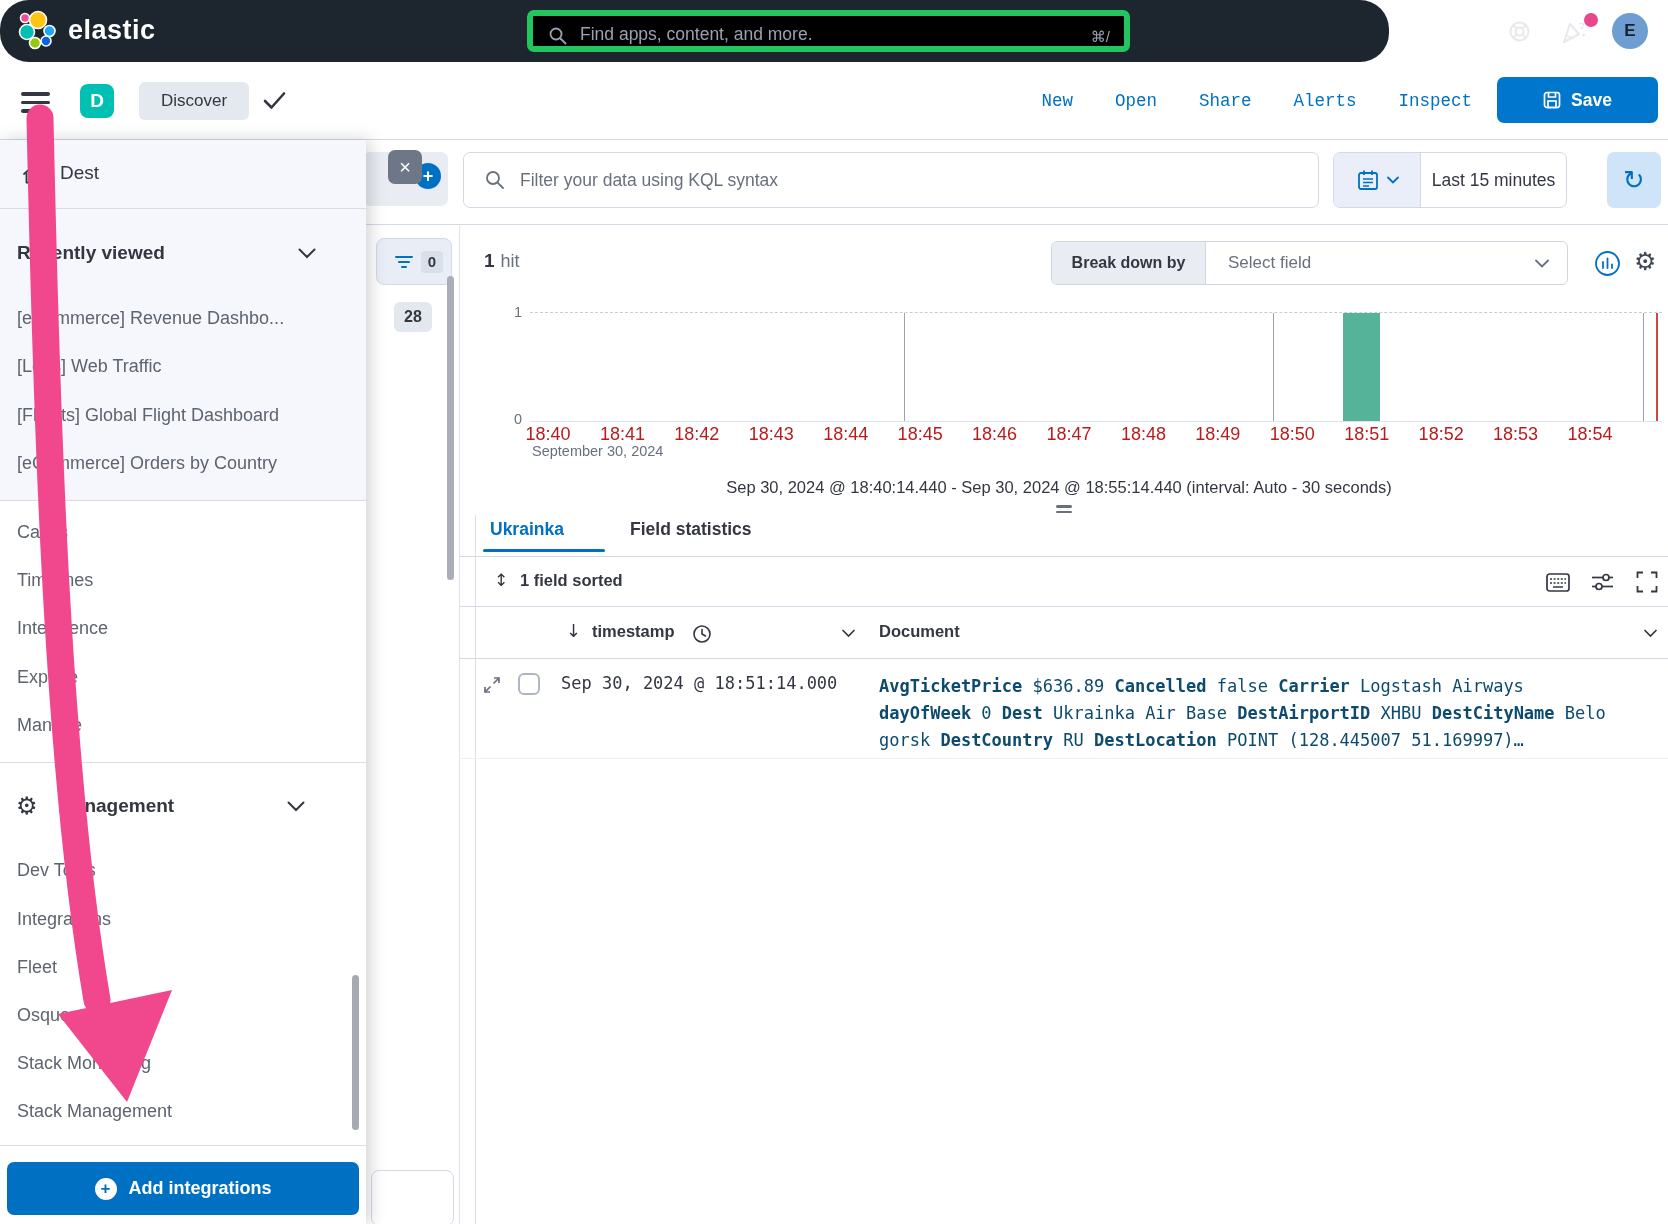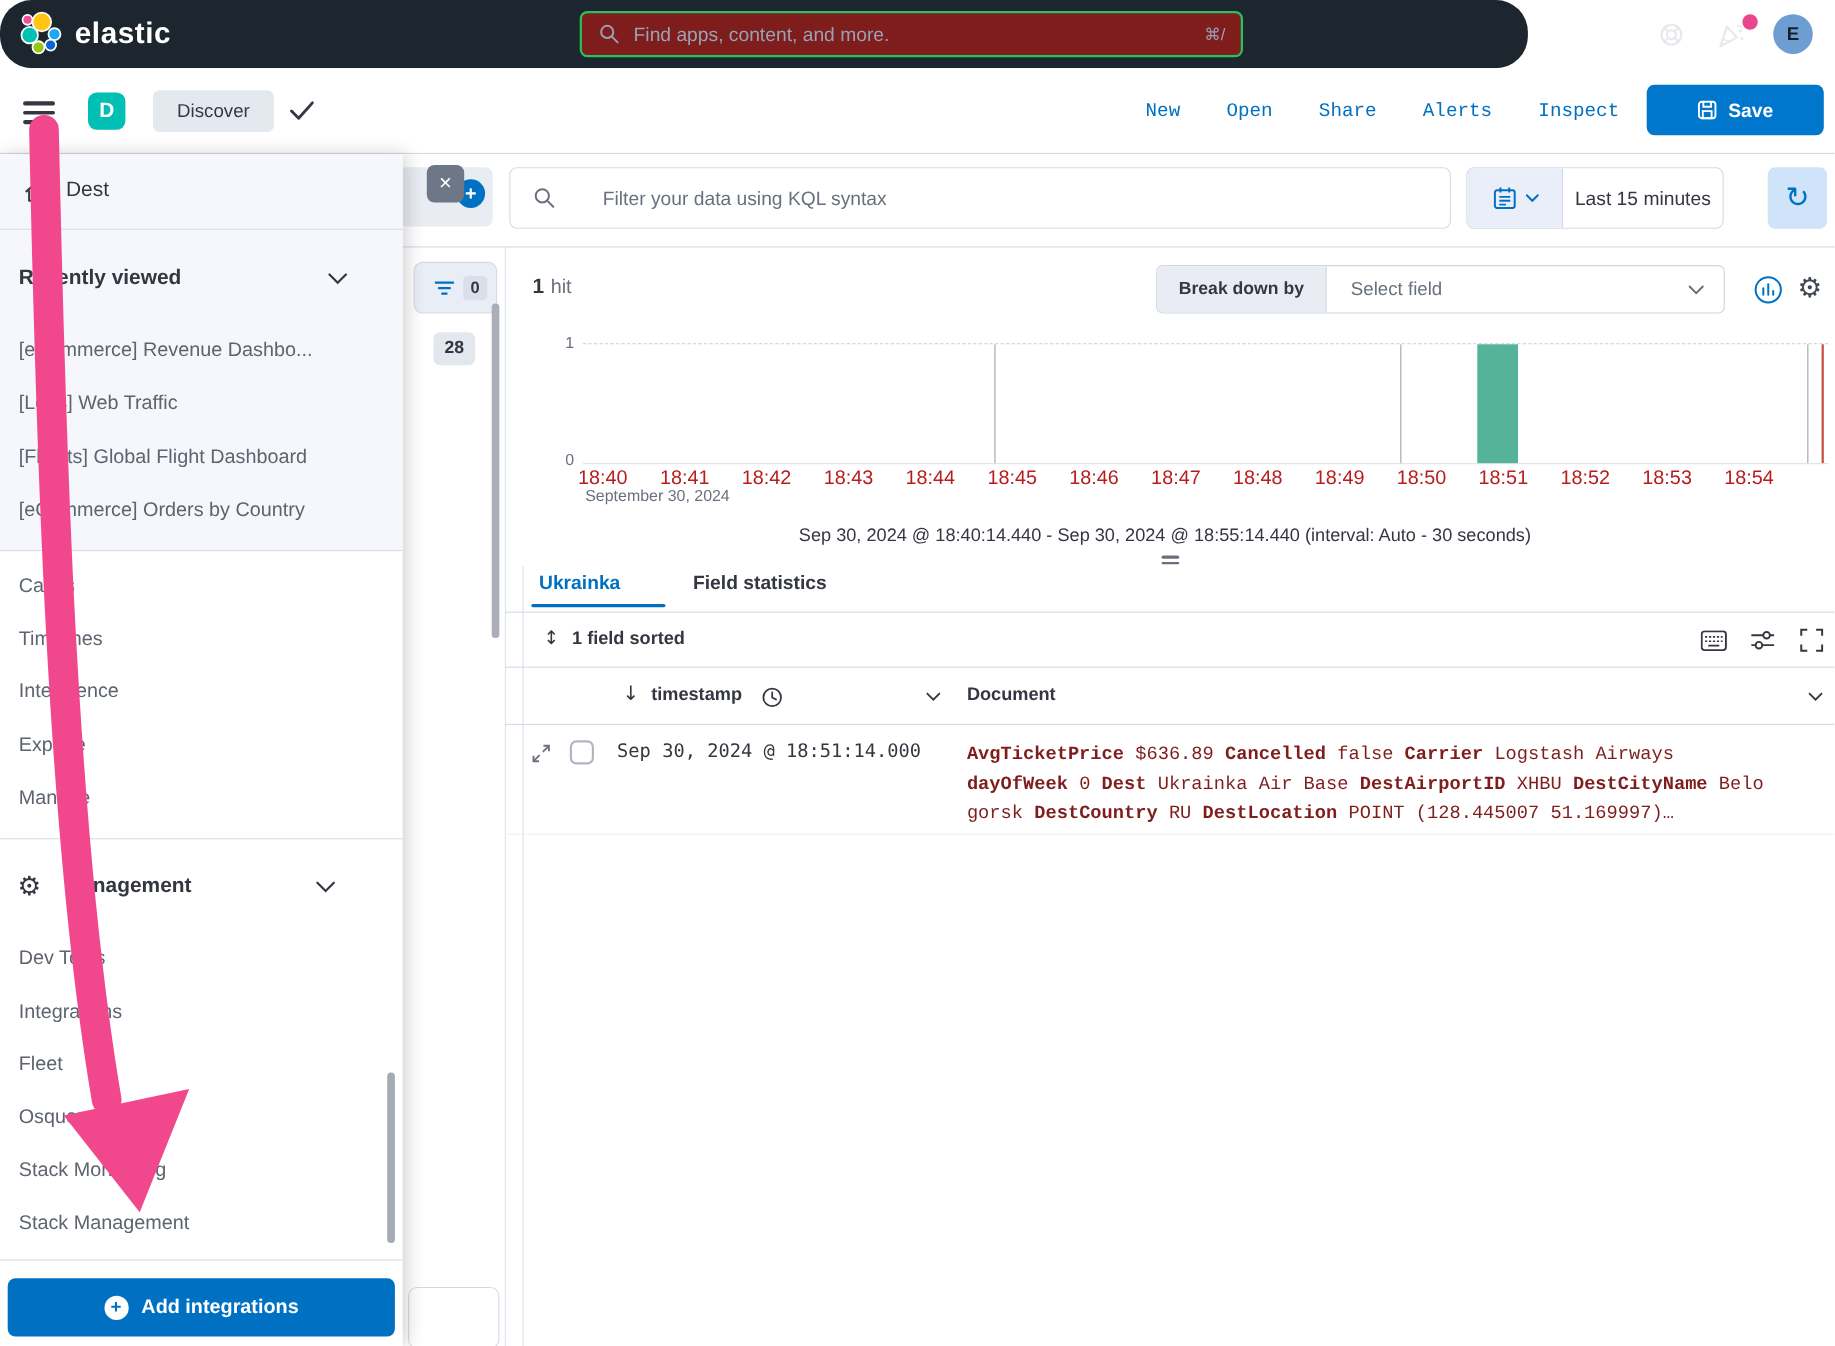--- a/index.html
+++ b/index.html
@@ -4,22 +4,22 @@
 <style>
   html,body{margin:0;padding:0;background:#fff;}
   #app{position:relative;width:1668px;height:1224px;overflow:hidden;
        font-family:"Liberation Sans",sans-serif;color:#343741;background:#fff;}
   .abs{position:absolute;}
   .mono{font-family:"DejaVu Sans Mono",monospace;}
   .b{font-weight:700;}
   
   #topbar{left:0;top:0;width:1389px;height:62px;background:#1d262f;border-radius:29px;}
   #brand-text{left:68px;top:15px;font-size:27px;font-weight:600;color:#fff;letter-spacing:.5px;}
-  #topsearch{left:527px;top:10px;width:603px;height:42px;border:2px solid #22c55e;border-radius:7px;
-             background:#7f1d1d;display:flex;align-items:center;box-sizing:border-box;}
+  #topsearch{left:527px;top:10px;width:603px;height:42px;border:6px solid #22c55e;border-radius:7px;
+             background:#000000;display:flex;align-items:flex-end;box-sizing:border-box;}
   #topsearch input{flex:1;background:transparent;border:0;outline:none;color:#cfd6de;font-size:17.5px;
              font-family:"Liberation Sans",sans-serif;}
   #topsearch input::placeholder{color:#98a2b3;opacity:1;}
   .shortcut{color:#98a2b3;font-size:15px;padding-right:14px;}
   #avatar{left:1612px;top:13px;width:36px;height:36px;border-radius:50%;background:#6d9dd1;
           display:flex;align-items:center;justify-content:center;color:#16202b;font-weight:700;font-size:17px;}
   .badge-dot{position:absolute;width:14px;height:14px;border-radius:50%;background:#e8478b;}
   
   #toolbar2{left:0;top:62px;width:1668px;height:78px;background:#fff;border-bottom:1px solid #d3dae6;box-sizing:border-box;}
   .hbar{position:absolute;left:21px;width:29px;height:3.5px;background:#343741;border-radius:2px;}
@@ -48,21 +48,21 @@
   
   #arrow-svg{left:0;top:0;z-index:60;pointer-events:none;}
   
   #filter-pill{left:363px;top:152px;width:85px;height:54px;background:#e9edf3;border-radius:7px;}
   #add-filter-btn{left:415px;top:163px;width:26px;height:26px;border-radius:50%;background:#0071c2;color:#fff;
                   display:flex;align-items:center;justify-content:center;font-size:18px;font-weight:700;}
   #close-tip{left:388px;top:150px;width:34px;height:34px;border-radius:7px;background:#6e7787;color:#fff;
              display:flex;align-items:center;justify-content:center;font-size:20px;z-index:51;}
   #kql-box{left:463px;top:152px;width:856px;height:56px;border:1px solid #d3dae6;border-radius:7px;background:#fff;
            display:flex;align-items:center;box-sizing:border-box;}
-  #kql-box input{flex:1;border:0;outline:none;font-size:17.5px;color:#3b82f6;font-family:"Liberation Sans",sans-serif;margin-left:28px;}
+  #kql-box input{flex:1;border:0;outline:none;font-size:17.5px;color:#3b82f6;font-family:"Liberation Sans",sans-serif;}
   #kql-box input::placeholder{color:#69707d;opacity:1;}
   #datepicker{left:1333px;top:152px;width:234px;height:56px;border:1px solid #d3dae6;border-radius:7px;background:#fff;
               display:flex;box-sizing:border-box;overflow:hidden;}
   #dp-left{width:86px;background:#e9eef8;display:flex;align-items:center;justify-content:center;gap:7px;border-right:1px solid #d3dae6;}
   #dp-range{flex:1;display:flex;align-items:center;justify-content:center;font-size:17.5px;color:#343741;}
   #refresh-btn{left:1607px;top:152px;width:54px;height:56px;background:#cfe4f8;border:0;border-radius:7px;
                color:#0071c2;font-size:26px;font-family:"DejaVu Sans",sans-serif;display:flex;align-items:center;justify-content:center;}
   #main-top-border{left:366px;top:224px;right:0;height:1px;background:#d3dae6;}
   
   #field-filter-box{left:376px;top:238px;width:76px;height:47px;background:#e9eef6;border:1px solid #d3dae6;border-radius:8px;
@@ -103,21 +103,21 @@
   #sorted-note{left:520px;top:571px;font-size:16.5px;font-weight:600;color:#343741;}
   #sort-glyph{left:494px;top:570px;font-size:17px;color:#343741;font-family:"DejaVu Sans",sans-serif;}
   #toolbar-border{left:459px;right:0;top:606px;height:1px;background:#d3dae6;}
   #panel-left-border{left:475px;top:515px;width:1px;bottom:0;background:#d9dfe9;}
   
   .hdr-txt{top:622px;font-size:16.5px;font-weight:700;color:#343741;}
   #header-border{left:459px;right:0;top:658px;height:1px;background:#d3dae6;}
   #row-border{left:459px;right:0;top:758px;height:1px;background:#eef1f6;}
   #checkbox{left:518px;top:673px;width:22px;height:22px;border:2px solid #aeb6c4;border-radius:6px;background:#fff;box-sizing:border-box;}
   #ts-cell{left:561px;top:673px;font-size:17px;color:#343741;}
-  #doc-cell{left:879px;top:673px;font-size:17px;color:#7f1d1d;font-family:Liberation Mono, monospace;}
+  #doc-cell{left:879px;top:673px;font-size:17px;color:#0c4a6e;}
   .doc-line{white-space:nowrap;line-height:27px;}
   svg{display:block;}
 </style>
 </head>
 <body>
 
 <div id="app">
 
   <div id="topbar" class="abs">
     <svg class="abs" style="left:16px;top:10px;" width="42" height="42" viewBox="0 0 42 42">

